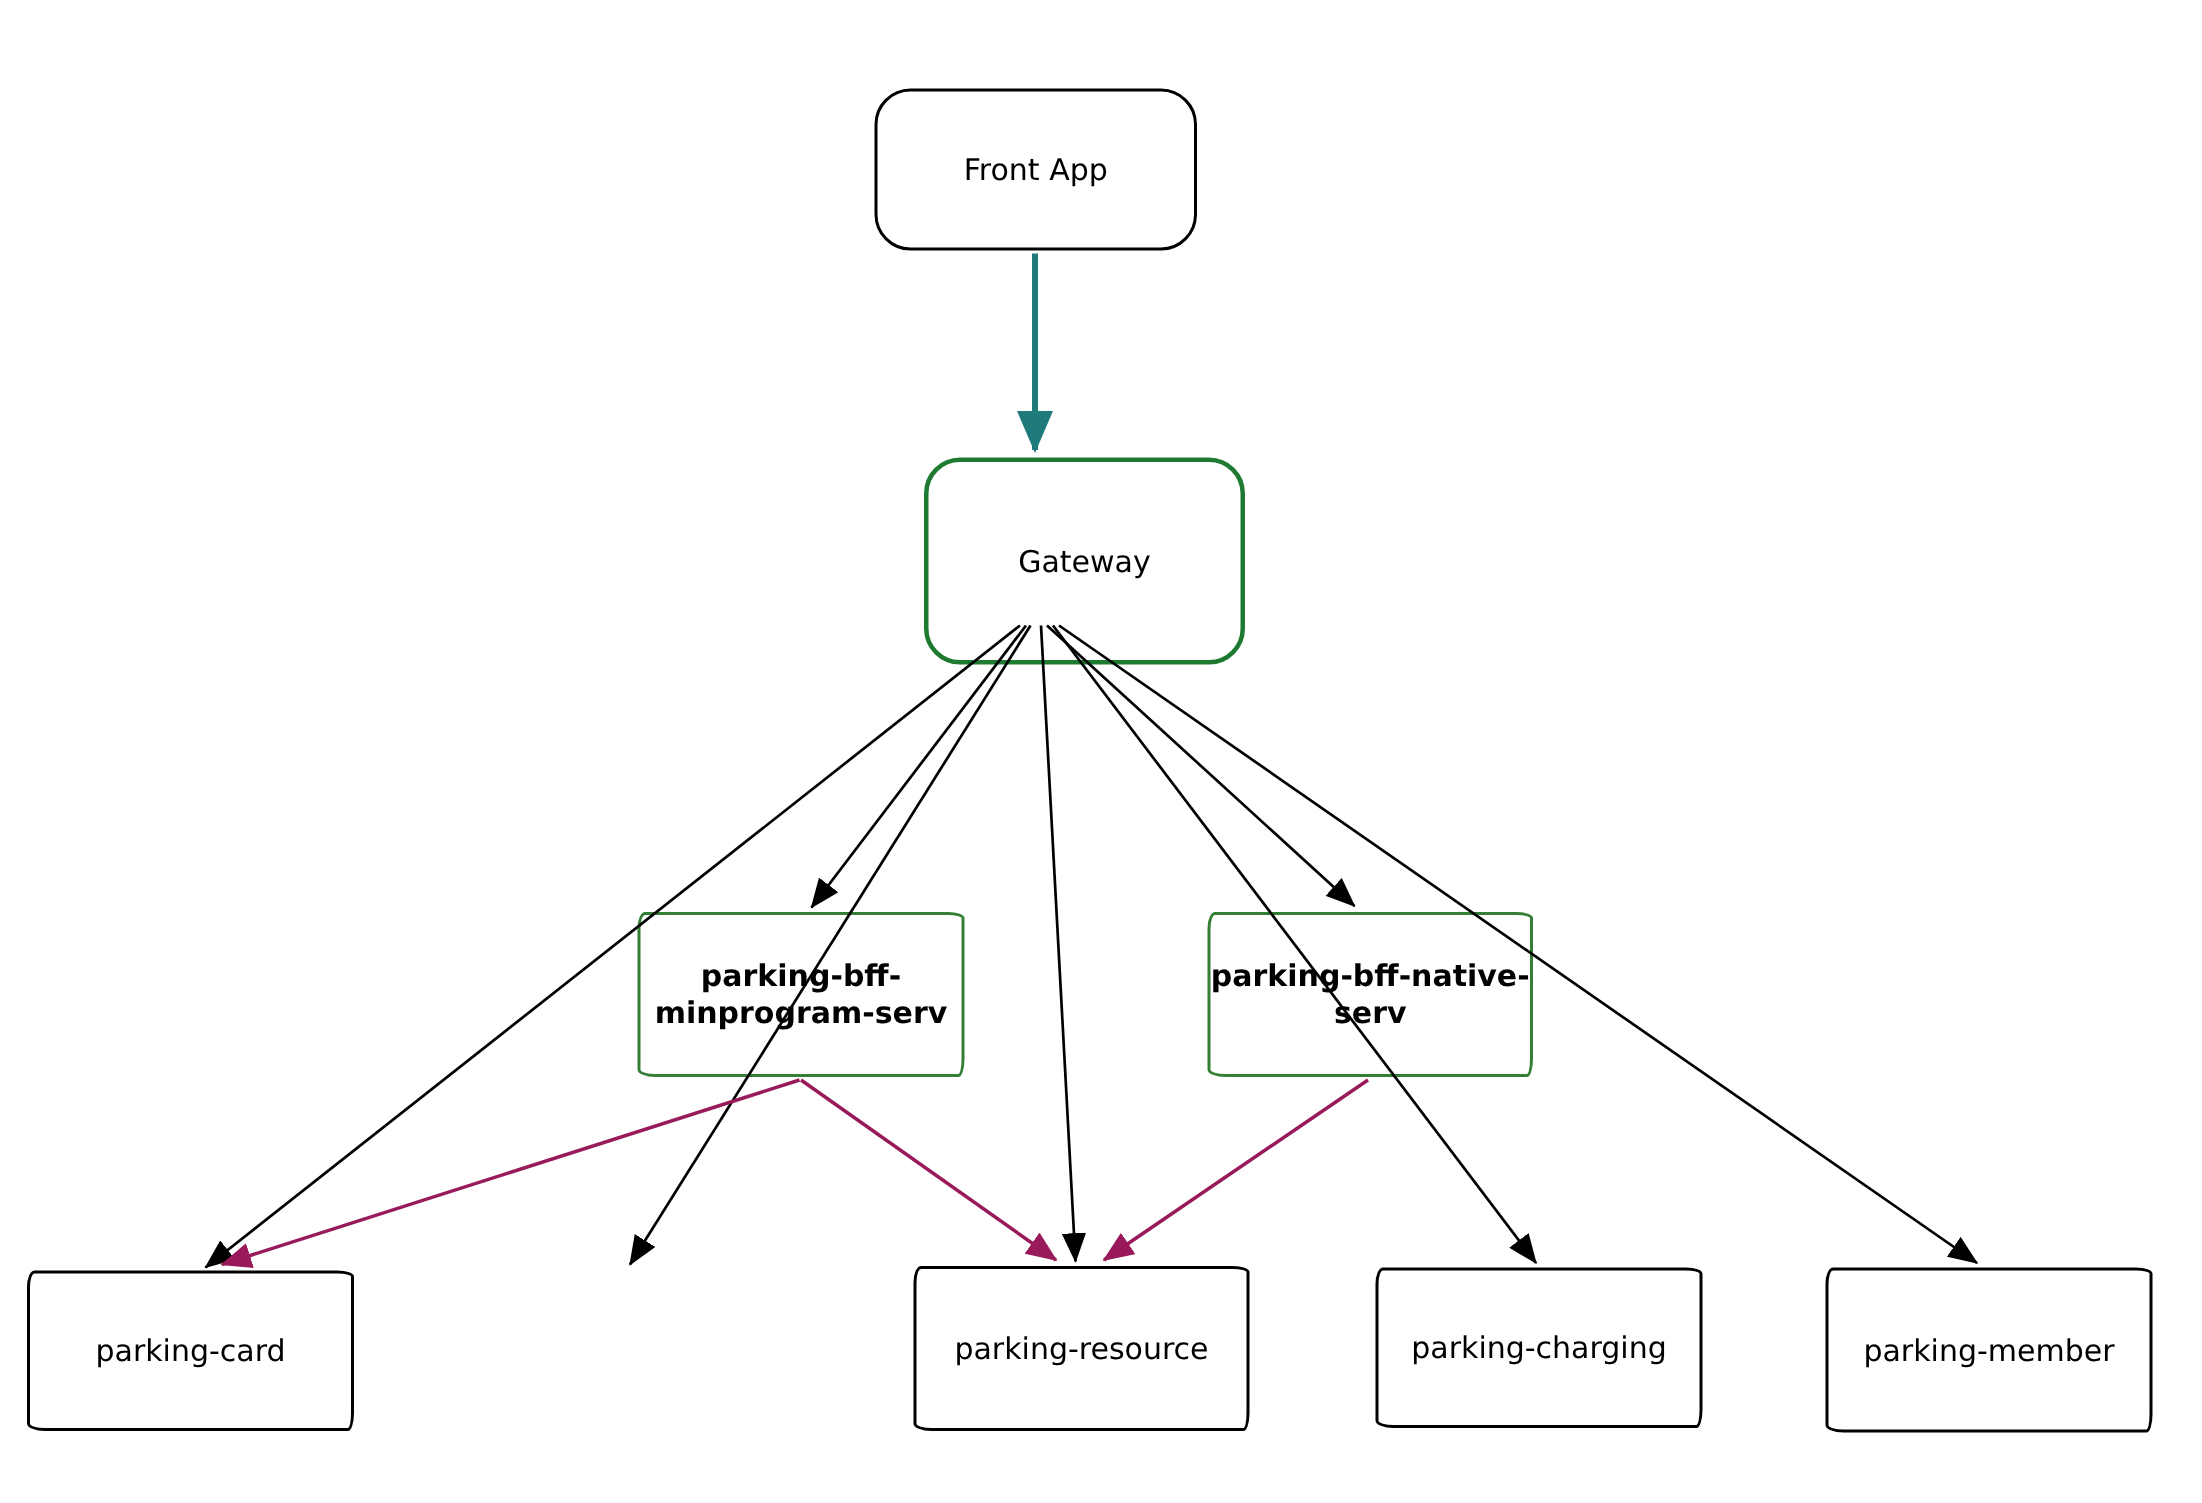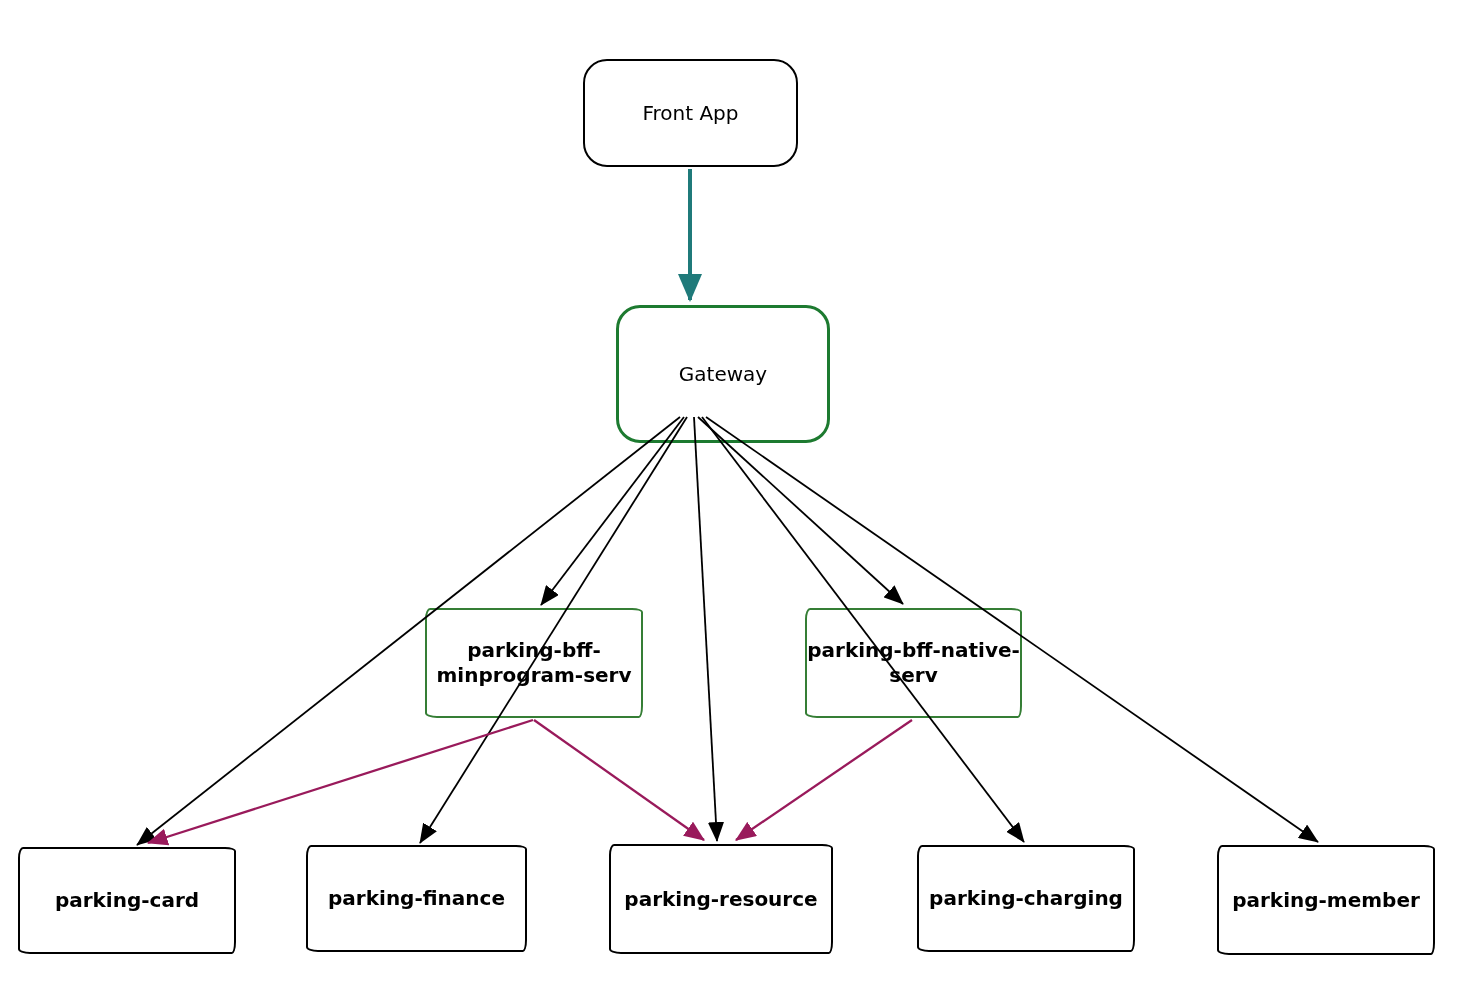--- a/index.html
+++ b/index.html
@@ -34,21 +34,21 @@
     border-radius: 24px;
   }
   .node.svc-green {
     border: 2px solid #357e35;
     border-radius: 5px 11px 4px 12px / 11px 4px 12px 5px;
     font-weight: 700;
   }
   .node.svc {
     border: 2.5px solid #000000;
     border-radius: 5px 11px 4px 12px / 11px 4px 12px 5px;
-    font-weight: 700;
+    font-weight: 400;
   }
   #edges {
     position: absolute;
     left: 0; top: 0;
     width: 1468px;
     height: 1002px;
     pointer-events: none;
     z-index: 2;
   }
 </style>
@@ -72,23 +72,20 @@
 
   <div class="node svc-green" style="left:425px; top:608px; width:218px; height:110px;">
     <span>parking-bff-</span>
     <span>minprogram-serv</span>
   </div>
 
   <div class="node svc" style="left:18px; top:847px; width:218px; height:107px;">
     <span>parking-card</span>
   </div>
 
-  <div class="node svc" style="left:306px; top:845px; width:221px; height:107px;">
-    <span>parking-finance</span>
-  </div>
 
   <div class="node svc" style="left:609px; top:844px; width:224px; height:110px;">
     <span>parking-resource</span>
   </div>
 
   <div class="node svc" style="left:917px; top:845px; width:218px; height:107px;">
     <span>parking-charging</span>
   </div>
 
   <div class="node svc" style="left:1217px; top:845px; width:218px; height:110px;">

